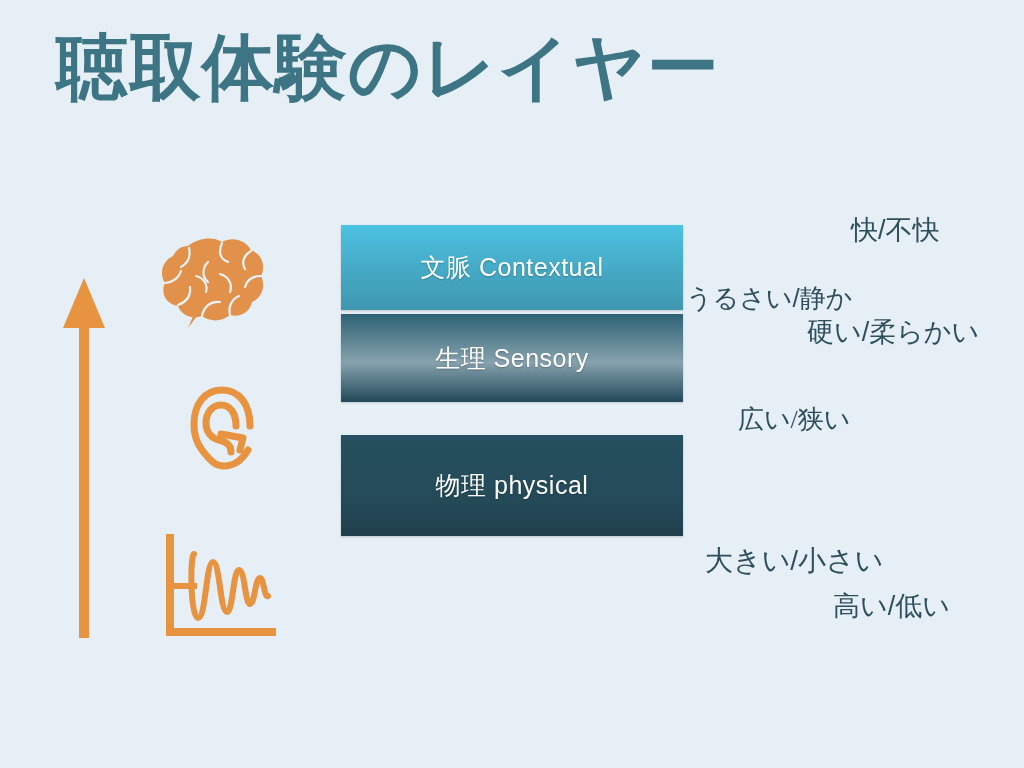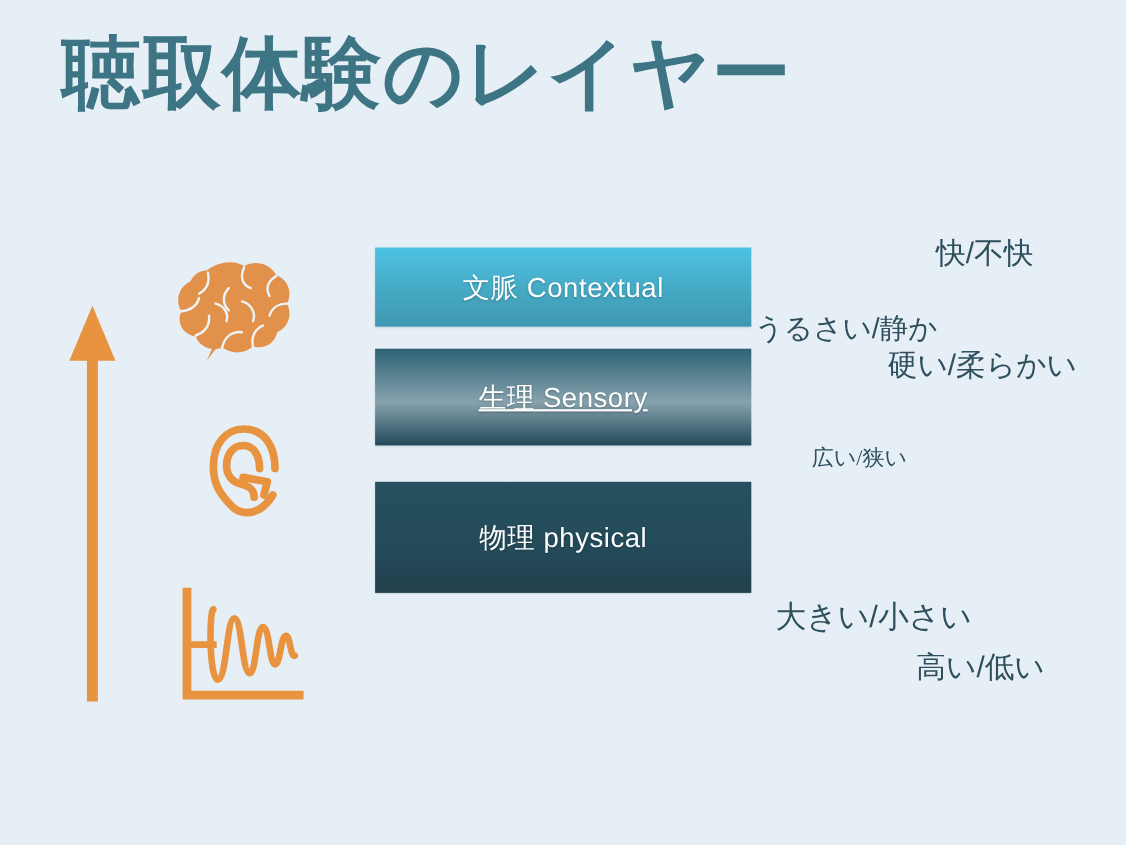--- a/index.html
+++ b/index.html
@@ -63,23 +63,23 @@
     box-sizing: border-box;
     display: flex;
     align-items: center;
     justify-content: center;
     color: #ffffff;
     font-size: 25px;
     letter-spacing: 0.5px;
     text-shadow: 0 1px 2px rgba(0,0,0,0.25);
     box-shadow: 0 1px 2px rgba(0,0,0,0.18);
   }
-  .layer-0 { height: 72px; background: linear-gradient(180deg, #4dc2e2 0%, #45a9c4 55%, #3f97b0 100%); }
+  .layer-0 { height: 85px; background: linear-gradient(180deg, #4dc2e2 0%, #45a9c4 55%, #3f97b0 100%); }
   .layer-1 { height: 92px; background: linear-gradient(180deg, #3f93ab 0%, #337f96 55%, #2c6b7f 100%); margin-top: 8px; }
-  .layer-2 { height: 88px; background: linear-gradient(180deg, #2d6274 0%, #27566680 55%, #23495a 100%); margin-top: 20px; text-decoration: underline; }
+  .layer-2 { height: 88px; background: linear-gradient(180deg, #2d6274 0%, #27566680 55%, #23495a 100%); margin-top: 4px; }
   .layer-3 { height: 101px; background: linear-gradient(180deg, #26505f 0%, #244b59 60%, #223f4d 100%); margin-top: 33px; }
 
   
   .annot {
     position: absolute;
     color: #2e4f5c;
     white-space: nowrap;
     line-height: 1;
   }
 
@@ -164,20 +164,20 @@
     </div>
   </div>
 
 
   <div class="annot" style="left:851px; top:217px; font-size:27px;">快/不快</div>
 
   <div class="annot" style="left:686px; top:285px; font-size:26px;">うるさい/静か</div>
 
   <div class="annot" style="left:807px; top:319px; font-size:27px;text-align:center;">硬い/柔らかい</div>
 
-  <div class="annot" style="left:738px; top:407px; font-size:20px;font-family:Liberation Serif, serif;">広い/狭い</div>
+  <div class="annot" style="left:738px; top:407px; font-size:26px;font-family:Liberation Serif, serif;">広い/狭い</div>
 
   <div class="annot" style="left:705px; top:547px; font-size:28px;">大きい/小さい</div>
 
   <div class="annot" style="left:833px; top:593px; font-size:27px;">高い/低い</div>
 
 
 </div>
 
 </body></html>

